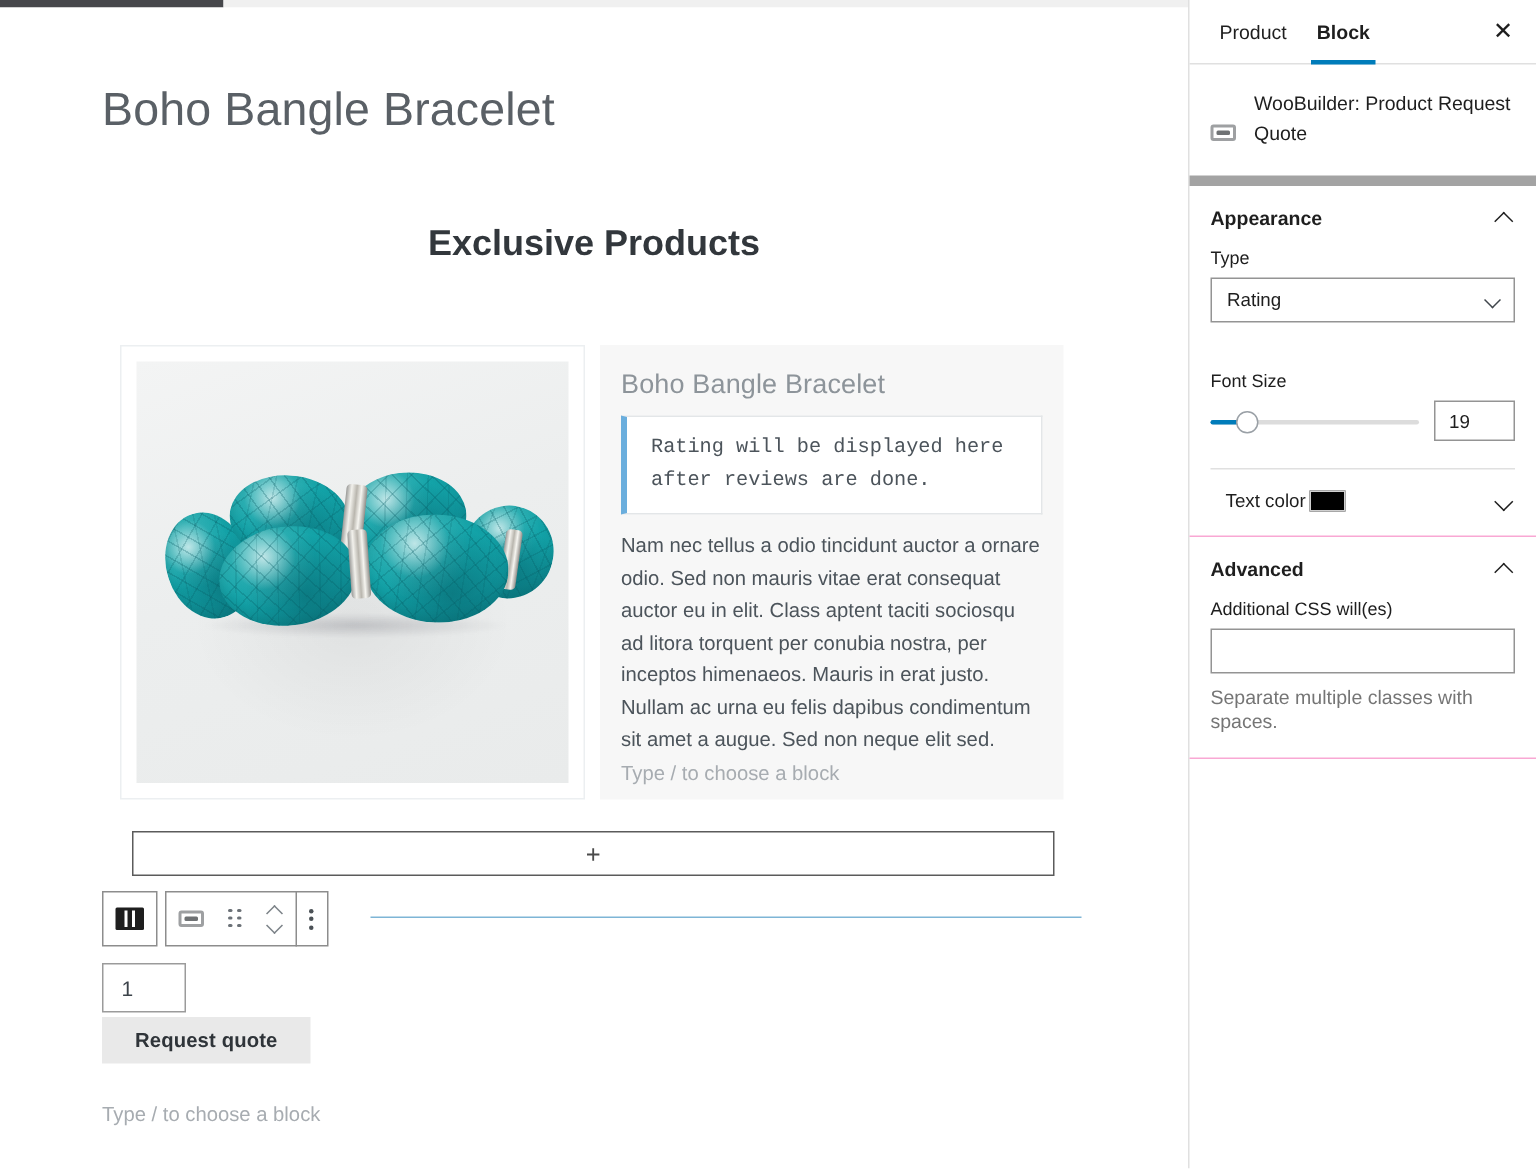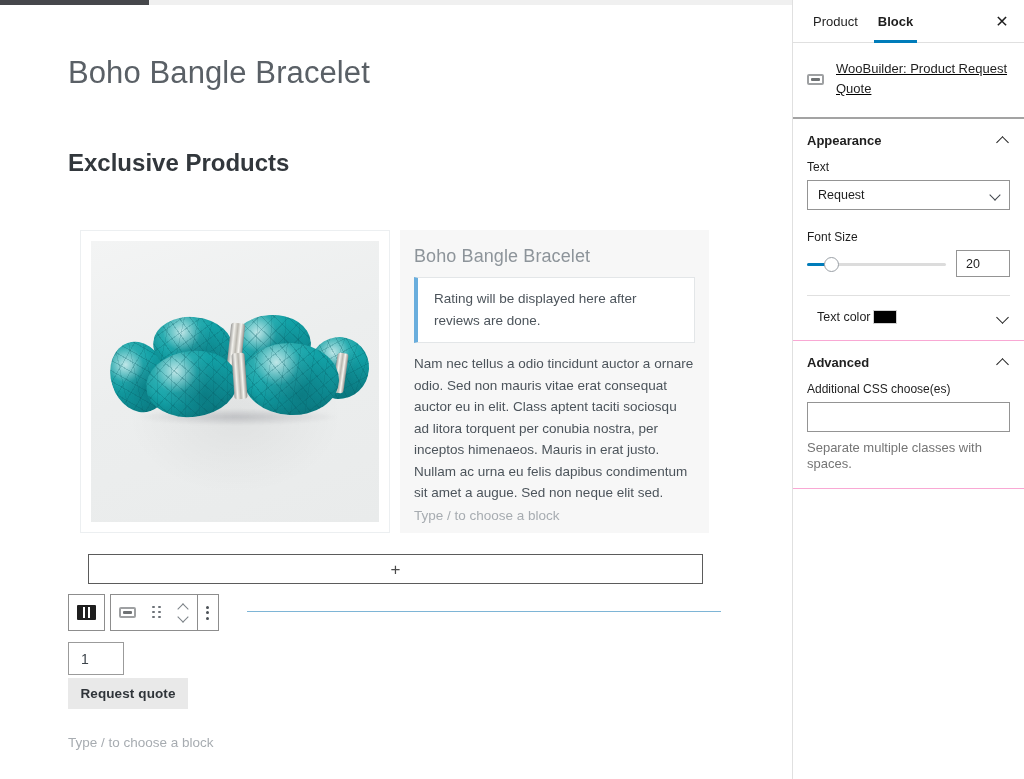--- a/index.html
+++ b/index.html
@@ -43,21 +43,21 @@
     color: #5a6066;
     letter-spacing: 0.1px;
     white-space: nowrap;
   }
 
   
   .section-heading {
     position: absolute;
     left: 68px; top: 144px;
     width: 656px;
-    text-align: left;
+    text-align: center;
     font-size: 24px;
     font-weight: 700;
     color: #32373c;
   }
 
   
   .columns {
     position: absolute;
     left: 80px; top: 225px;
     width: 629px; height: 303px;
@@ -131,20 +131,21 @@
     color: #8d949a;
     margin: 0 0 10px 0;
     letter-spacing: .1px;
   }
   .rating-box {
     background: #ffffff;
     border: 1px solid #e3e6e8;
     border-left: 4px solid #6aaedd;
     padding: 10px 12px 10px 16px;
     margin-bottom: 10px;
+    font-family: Liberation Mono, monospace;
   }
   .rating-box p {
     margin: 0;
     font-size: 13.5px;
     line-height: 22px;
     color: #4c545b;
   }
   .product-desc {
     margin: 0;
     font-size: 13.5px;
@@ -265,21 +266,21 @@
     border: 1px solid #9b9b9b;
     background: #ffffff;
     font-family: "Liberation Sans", sans-serif;
     font-size: 14px;
     color: #3c434a;
     padding-left: 12px;
   }
   .request-btn {
     position: absolute;
     left: 68px; top: 673px;
-    width: 120px; height: 31px;
+    width: 139px; height: 31px;
     background: #e9e9e9;
     border: none;
     font-family: "Liberation Sans", sans-serif;
     font-size: 13.5px;
     font-weight: 700;
     color: #2f3439;
     letter-spacing: .1px;
   }
   .bottom-placeholder {
     position: absolute;
@@ -320,23 +321,22 @@
   .sb-close {
     position: absolute; right: 12px; top: 12px;
     width: 20px; height: 20px;
     display:flex; align-items:center; justify-content:center;
     color:#1e1e1e; font-size:16px; line-height:1;
   }
 
   .sb-blockcard {
     display: flex; gap: 12px;
     padding: 16px 14px 18px 14px;
-    border-bottom: 2px solid #a3a3a3;
-    align-items: center;
-    text-decoration: underline;
+    border-bottom: 7px solid #a3a3a3;
+    align-items: flex-end;
   }
   .sb-blockcard .blk-icon { margin-top: 2px; }
   .sb-blockcard .blk-label {
     font-size: 13px;
     line-height: 20px;
     color: #1e1e1e;
   }
 
   .sb-panel { border-bottom: 1px solid #f9a8d4; }
   .sb-panel-head {
@@ -535,54 +535,54 @@
       <span class="blk-label">WooBuilder: Product Request Quote</span>
     </div>
 
     <div class="sb-panel">
       <div class="sb-panel-head">
         <span class="sb-panel-title">Appearance</span>
         <span class="caret up"></span>
       </div>
       <div class="sb-panel-body">
 
-        <div class="field-label">Text</div>
+        <div class="field-label">Type</div>
         <div class="select-box">
-          <span>Request</span>
+          <span>Rating</span>
           <span class="sel-caret"></span>
         </div>
 
-        <div class="field-label" style="margin-top:20px;">Font Size</div>
+        <div class="field-label" style="margin-top:32px;">Font Size</div>
         <div class="slider-row">
           <div class="slider">
             <div class="track"></div>
             <div class="fill" style="width:17%"></div>
             <div class="thumb" style="left:17%"></div>
           </div>
           <div class="num-box">
-            <span>20</span>
+            <span>19</span>
           </div>
         </div>
 
         <div class="hr"></div>
 
         <div class="colorrow">
           <span class="lbl">Text color</span>
           <span class="swatch" style="background:#000000"></span>
           <span class="caret down"></span>
         </div>
       </div>
     </div>
 
     <div class="sb-panel">
       <div class="sb-panel-head">
         <span class="sb-panel-title">Advanced</span>
         <span class="caret up"></span>
       </div>
       <div class="sb-panel-body">
-        <div class="field-label">Additional CSS choose(es)</div>
+        <div class="field-label">Additional CSS will(es)</div>
         <input class="text-input" type="text" value="" style="">
         <div class="help-text">Separate multiple classes with spaces.</div>
       </div>
     </div>
 
   </div>
 </div>
 
 </body></html>

